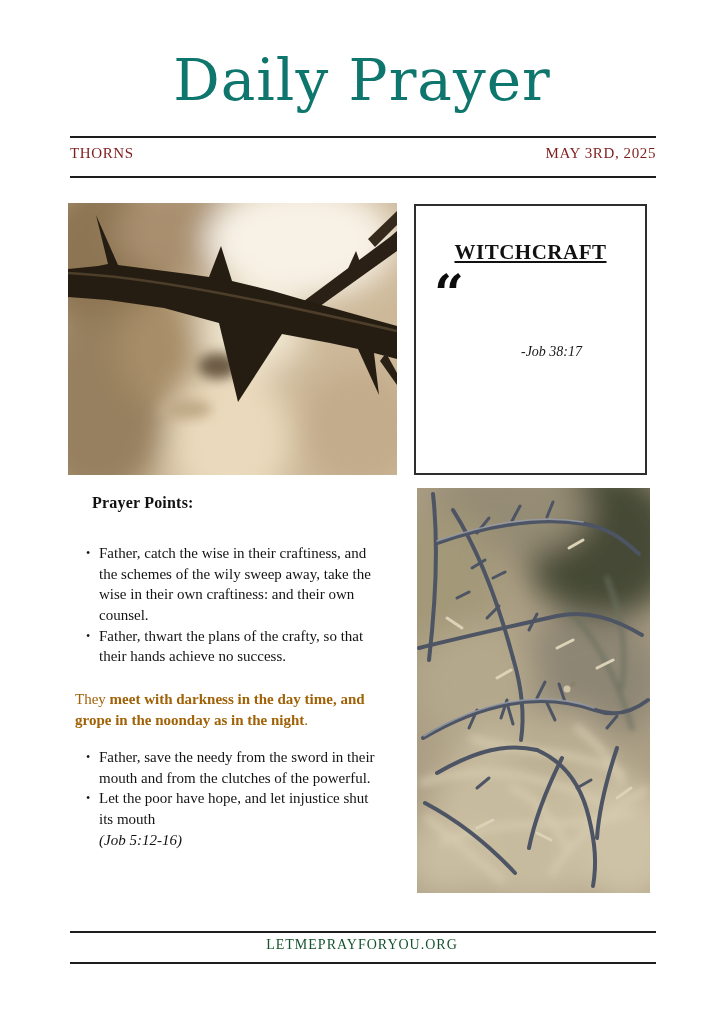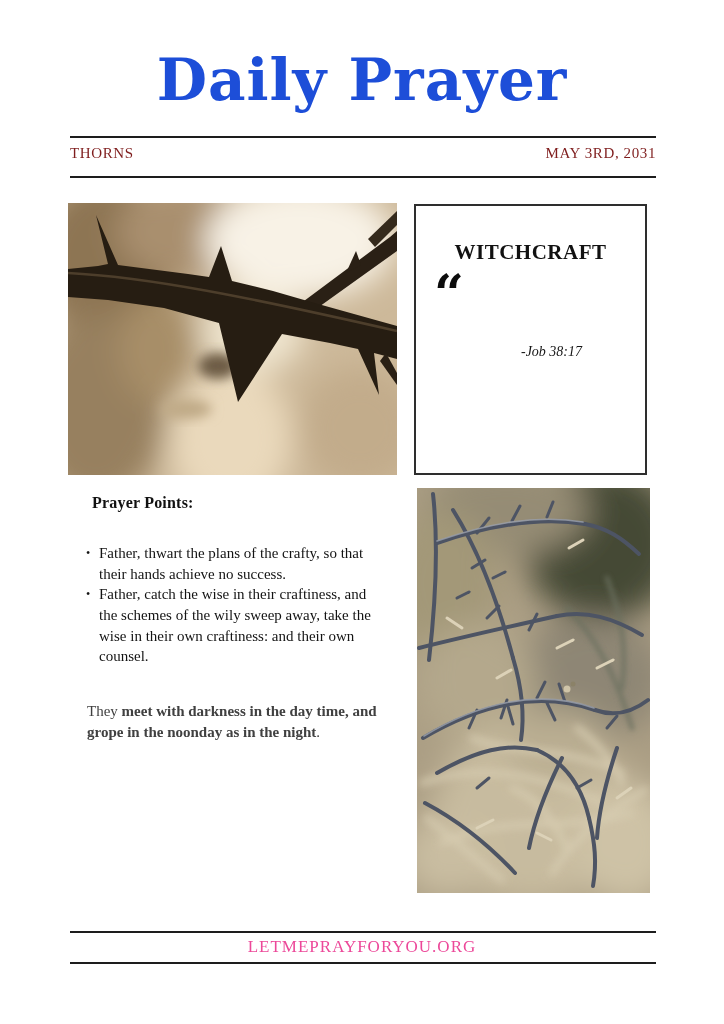--- a/index.html
+++ b/index.html
@@ -10,24 +10,24 @@
     background:#ffffff;
     font-family:"Liberation Serif","DejaVu Serif",serif;
     color:#111111;
     overflow:hidden;
   }
   
   .title{
     position:absolute;top:46px;left:0;width:100%;
     text-align:center;
     font-family:"DejaVu Serif",serif;
-    font-weight:700;
+    font-weight:400;
     font-size:58px;
     letter-spacing:1px;
-    color:#1d4ed8;
+    color:#0f766e;
   }
   .rule{position:absolute;left:70px;width:586px;height:2px;background:#1d1d1d;}
   .rule-1{top:136px;}
   .rule-2{top:176px;}
   .rule-3{top:931px;}
   .rule-4{top:962px;}
   .masthead-row{
     position:absolute;top:145px;left:70px;width:586px;
     display:flex;justify-content:space-between;
     font-size:15px;letter-spacing:0.6px;color:#7f1d1d;
@@ -37,21 +37,21 @@
   .photo svg{display:block;width:100%;height:100%;}
   .photo-left{left:68px;top:203px;width:329px;height:272px;}
   .photo-right{left:417px;top:488px;width:233px;height:405px;}
   
   .quote-card{
     position:absolute;left:414px;top:204px;width:233px;height:271px;
     border:2px solid #2e2e2e;background:#ffffff;box-sizing:border-box;
   }
   .quote-card-title{
     position:absolute;top:34px;left:0;width:100%;
-    text-align:center;font-weight:700;font-size:21px;letter-spacing:0.5px;
+    text-align:center;font-weight:700;font-size:21px;letter-spacing:0.5px;text-decoration:underline;
   }
   .quote-icon{
     position:absolute;left:18px;top:62px;
     font-family:"DejaVu Serif",serif;
     font-weight:700;font-size:52px;line-height:1;color:#0c0c0c;
   }
   .quote-lines{
     position:absolute;left:46px;right:8px;top:84px;
     text-align:center;font-style:italic;font-size:13.5px;line-height:1.55;color:#161616;
   }
@@ -69,41 +69,41 @@
     width:298px;font-size:15px;line-height:1.38;color:#131313;
   }
   .list-top{left:85px;top:543px;}
   .list-bottom{left:85px;top:747px;}
   .bullet-list li{position:relative;padding-left:14px;}
   .bullet-list li::before{
     content:"•";position:absolute;left:1px;top:2px;font-size:12px;color:#131313;
   }
   .emphasis{
     position:absolute;left:71px;top:685px;width:318px;
-    font-size:15px;line-height:1.42;color:#404040;margin:16px;
+    font-size:15px;line-height:1.42;color:#a16207;margin:4px;
   }
   .emphasis b{font-weight:700;}
   .citation{font-style:italic;}
   
   .footer-url{
     position:absolute;top:937px;left:0;width:100%;
-    text-align:center;font-size:17px;letter-spacing:1px;color:#ec4899;
+    text-align:center;font-size:14px;letter-spacing:1px;color:#14532d;
     text-decoration:none;cursor:pointer;
   }
 </style>
 </head>
 <body>
 
 <div class="page">
 
   <div class="title">Daily Prayer</div>
   <div class="rule rule-1"></div>
   <div class="masthead-row">
     <span>THORNS</span>
-    <span>MAY 3RD, 2031</span>
+    <span>MAY 3RD, 2025</span>
   </div>
   <div class="rule rule-2"></div>
 
   <div class="photo photo-left">
     <svg viewBox="0 0 329 272" preserveAspectRatio="none" role="img" aria-label="thorn branch close-up">
       <defs>
         <filter id="blurA" x="-40%" y="-40%" width="180%" height="180%">
             <feGaussianBlur stdDeviation="15"></feGaussianBlur>
           </filter>
         <filter id="blurB" x="-40%" y="-40%" width="180%" height="180%">
@@ -138,26 +138,33 @@
 
   <div class="quote-card">
     <div class="quote-card-title">WITCHCRAFT</div>
     <div class="quote-icon">“</div>
     <div class="quote-attr">-Job 38:17</div>
   </div>
 
   <div class="pp-heading">Prayer Points:</div>
 
   <ul class="bullet-list list-top">
+    <li>Father, catch the wise in their craftiness, and the schemes of the wily sweep away, take the wise in their own craftiness: and their own counsel.</li>
     <li>Father, thwart the plans of the crafty, so that their hands achieve no success.</li>
-    <li>Father, catch the wise in their craftiness, and the schemes of the wily sweep away, take the wise in their own craftiness: and their own counsel.</li>
   </ul>
 
   <p class="emphasis"><span>They </span><b>meet with darkness in the day time, and grope in the noonday as in the night</b><span>.</span></p>
 
+  <ul class="bullet-list list-bottom">
+    <li>Father, save the needy from the sword in their mouth and from the clutches of the powerful.</li>
+    <li>
+      <span>Let the poor have hope, and let injustice shut its mouth</span><br>
+      <span class="citation">(Job 5:12-16)</span>
+    </li>
+  </ul>
 
   <div class="photo photo-right">
     <svg viewBox="0 0 233 405" preserveAspectRatio="none" role="img" aria-label="thorn bush tangle">
       <defs>
         <filter id="blurC" x="-40%" y="-40%" width="180%" height="180%">
             <feGaussianBlur stdDeviation="16"></feGaussianBlur>
           </filter>
         <filter id="blurD" x="-40%" y="-40%" width="180%" height="180%">
             <feGaussianBlur stdDeviation="4"></feGaussianBlur>
           </filter>

